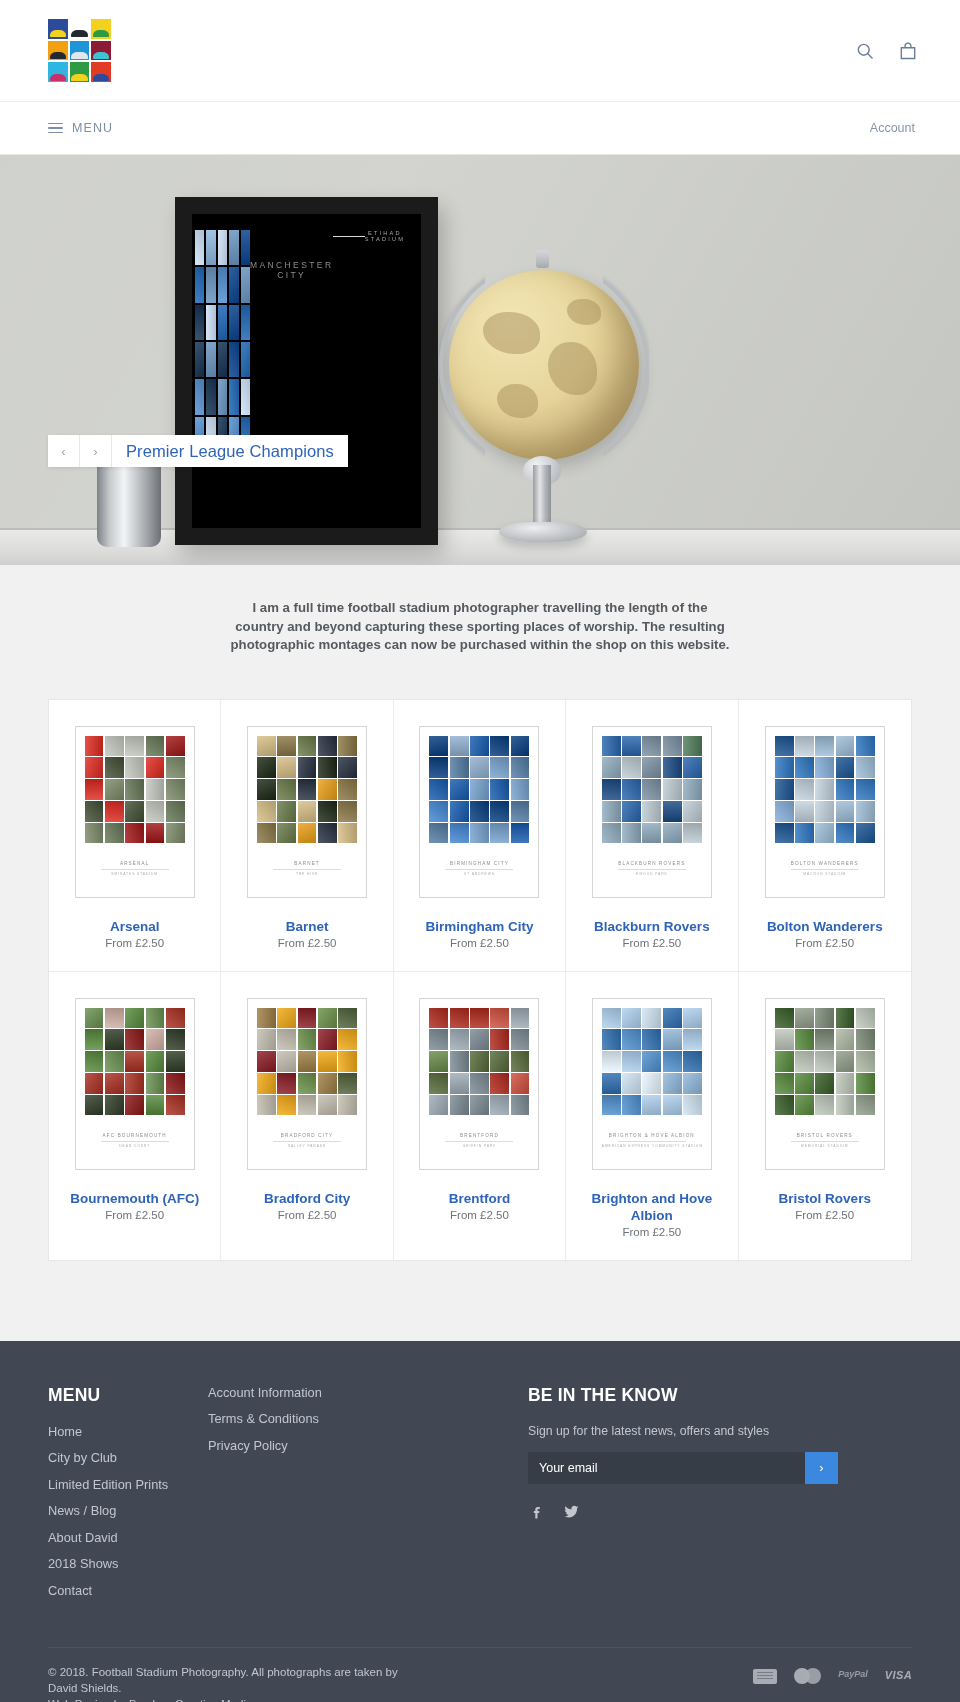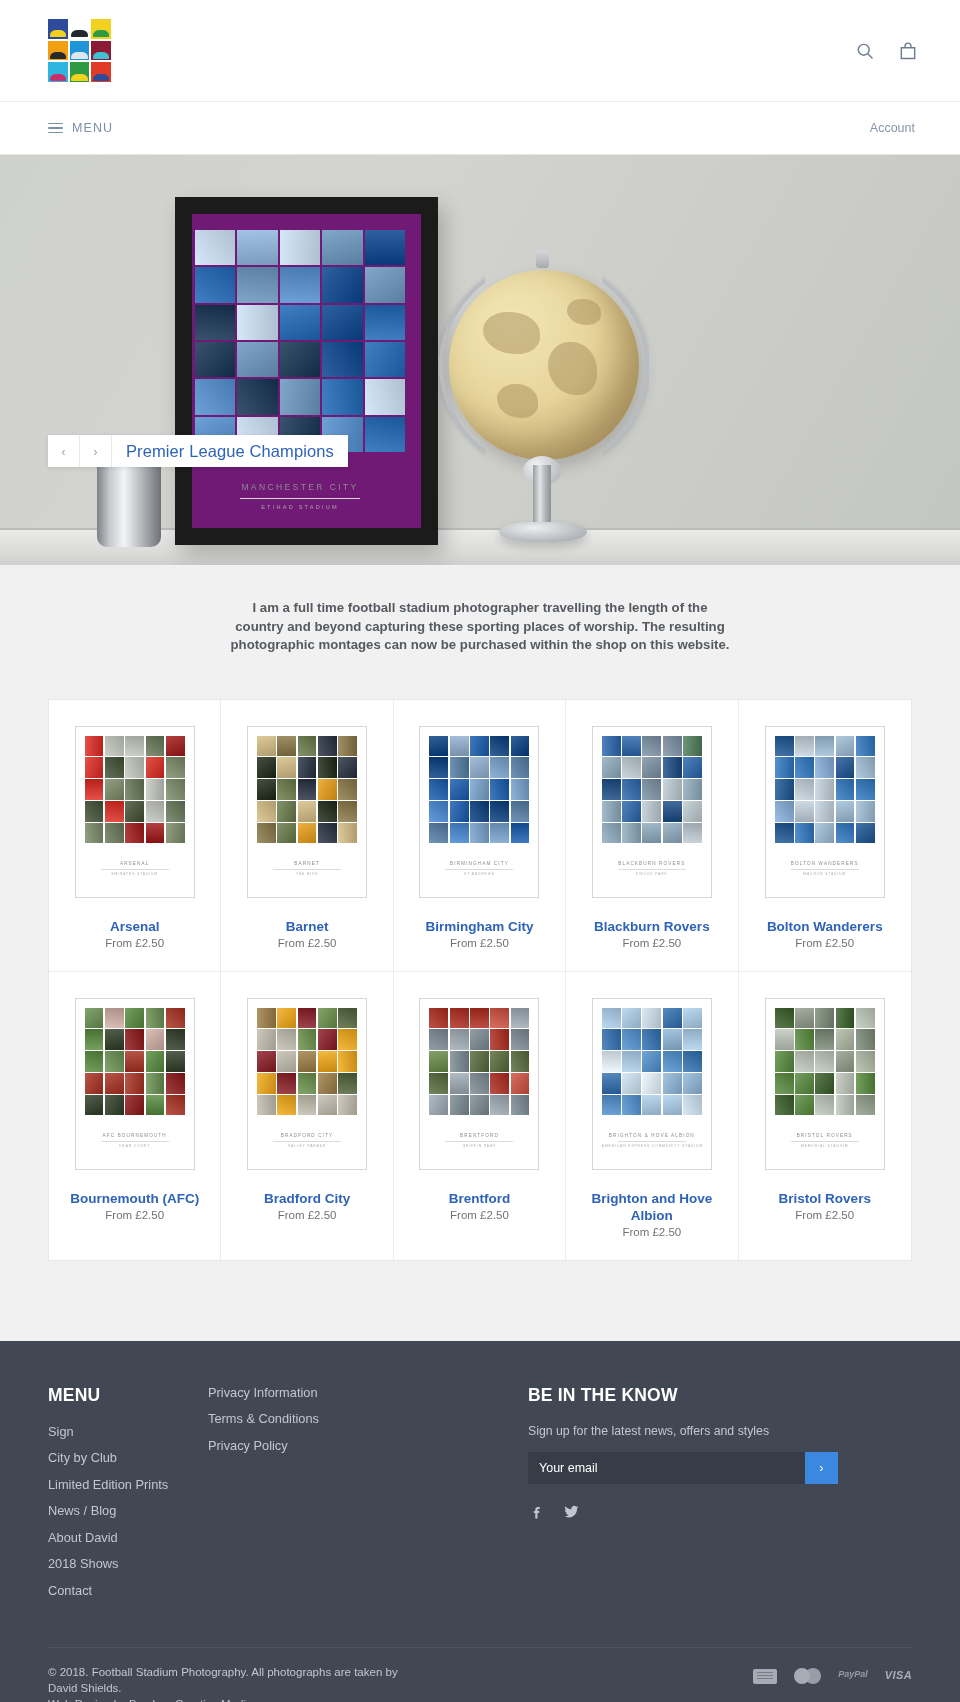--- a/index.html
+++ b/index.html
@@ -124,24 +124,24 @@
   .frame {
     position: absolute;
     left: 175px; top: 42px;
     width: 263px; height: 348px;
     background: #1b1b1b;
     box-shadow: 6px 10px 20px rgba(0,0,0,0.22);
     padding: 17px;
   }
   .frame-inner {
     width: 100%; height: 100%;
-    background: #701a75;
+    background: #000000;
     padding: 16px 16px 0 3px;
     display: flex;
-    flex-direction: column;
+    flex-direction: row;
   }
   .montage-hero {
     width: 100%;
     height: 222px;
     display: grid;
     grid-template-columns: repeat(5, 1fr);
     grid-template-rows: repeat(6, 1fr);
     gap: 2px;
   }
   .montage-hero div { background: #2a63a8; }
@@ -914,32 +914,32 @@
         </div>
       </div>
     </div>
 </section>
 
 <footer class="footer">
   <div class="footer-cols">
     <div class="fcol-menu">
       <div class="footer-heading">MENU</div>
       <div>
-          <span class="footer-link">Sign</span>
+          <span class="footer-link">Home</span>
           <span class="footer-link">City by Club</span>
           <span class="footer-link">Limited Edition Prints</span>
           <span class="footer-link">News / Blog</span>
           <span class="footer-link">About David</span>
           <span class="footer-link">2018 Shows</span>
           <span class="footer-link">Contact</span>
         </div>
     </div>
     <div class="fcol-info">
       <div>
-          <span class="footer-link">Privacy Information</span>
+          <span class="footer-link">Account Information</span>
           <span class="footer-link">Terms &amp; Conditions</span>
           <span class="footer-link">Privacy Policy</span>
         </div>
     </div>
     <div class="fcol-news">
       <div class="footer-heading">BE IN THE KNOW</div>
       <div class="news-sub">Sign up for the latest news, offers and styles</div>
       <form class="news-form">
         <input class="news-input" type="text" placeholder="Your email" style="">
         <button class="news-btn">›</button>

